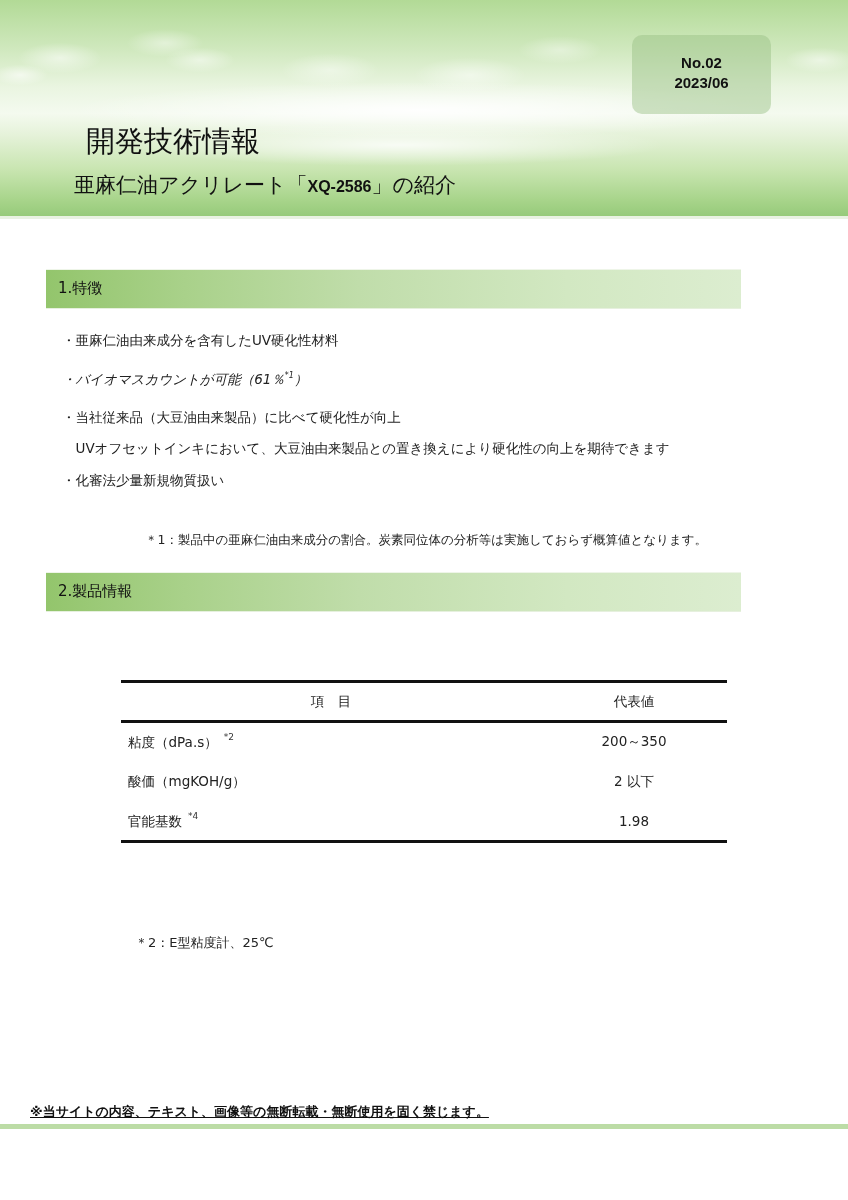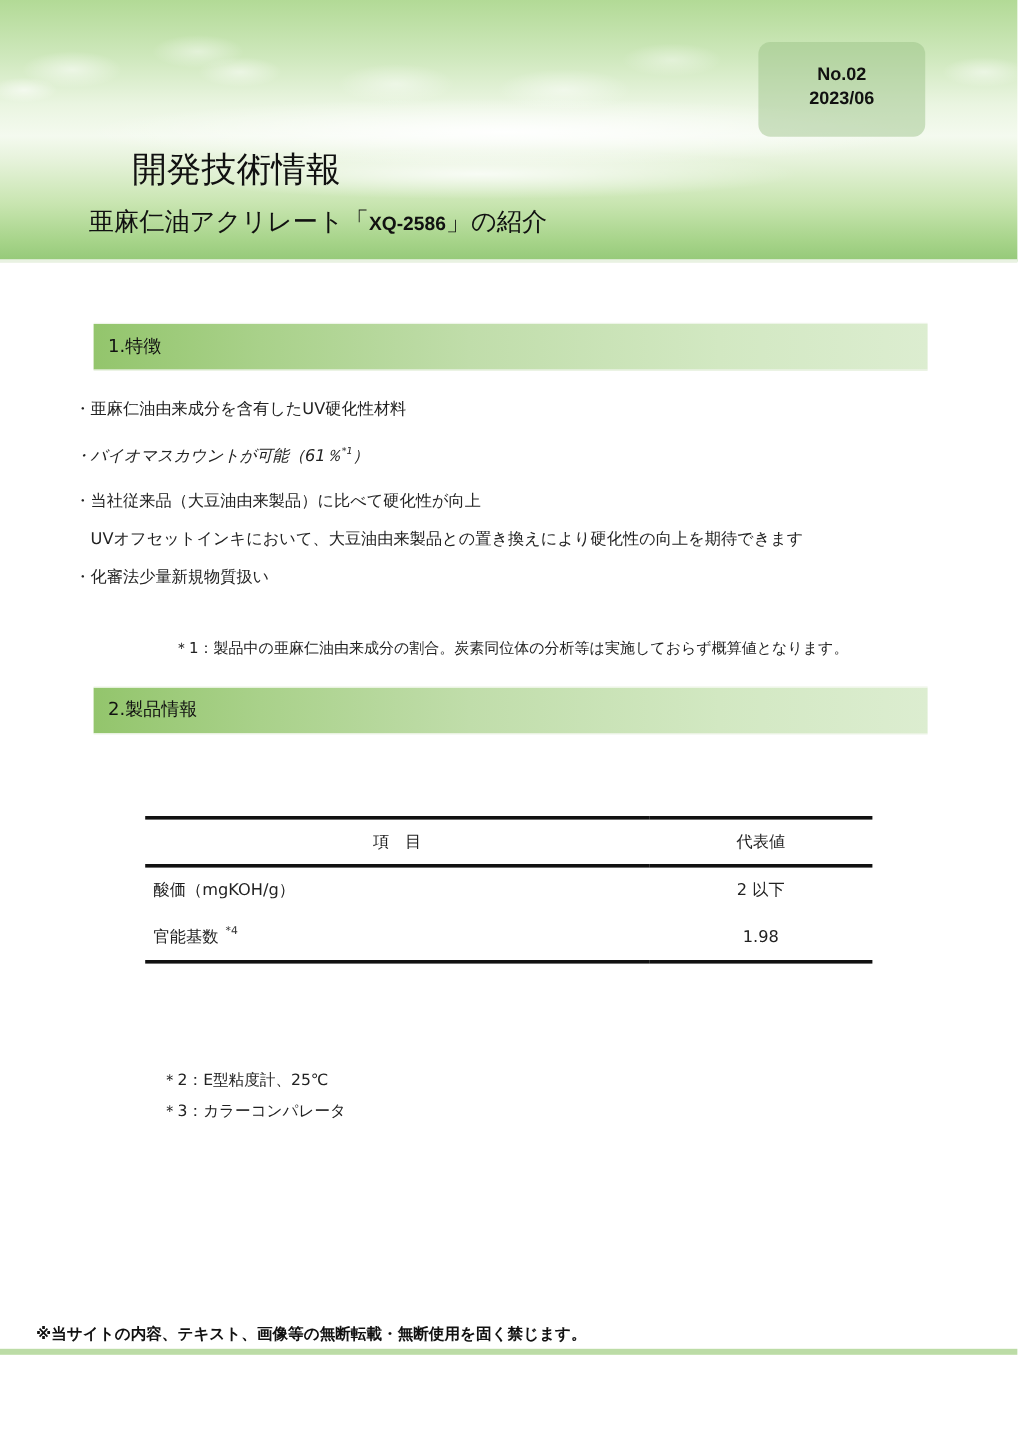--- a/index.html
+++ b/index.html
@@ -34,34 +34,33 @@
     padding-top: 18px;
   }
   .issue-box .line {
     font-family: "Liberation Sans", sans-serif; font-weight: bold;
     font-size: 15px; line-height: 20px; color: #111;
   }
   .doc-title {
     position: absolute; left: 86px; top: 122px;
     font-family: "DejaVu Sans", sans-serif; font-size: 29px; color: #111;
     letter-spacing: 0px;
-    margin-left: 24px;
   }
   .doc-subtitle {
     position: absolute; left: 74px; top: 171px;
     font-family: "DejaVu Sans", sans-serif; font-size: 21px; color: #111;
     white-space: nowrap;
   }
   .doc-subtitle .code {
     font-family: "Liberation Sans", sans-serif; font-weight: bold; font-size: 16px;
   }
 
   
   .section-bar {
-    position: absolute; left: 78px; width: 695px; height: 40px;
+    position: absolute; left: 46px; width: 695px; height: 40px;
     background: linear-gradient(to right, #93c56c 0%, #a9d18a 20%, #c0ddaa 45%, #d2e8c2 75%, #dcedd0 100%);
     border-top: 1px solid #eef5e8;
     border-bottom: 1px solid #e6f0de;
   }
   .section-bar .label {
     position: absolute; left: 12px; top: 9px;
     font-family: "DejaVu Sans", sans-serif; font-size: 15px; color: #111;
   }
 
   
@@ -91,26 +90,27 @@
   .spec-table th.col-item { text-align: center; padding-right: 0; width: 420px; }
   .spec-table th.col-val { text-align: center; width: 186px; }
   .spec-table td.item { text-align: left; padding-left: 7px; }
   .spec-table td.val { text-align: center; }
   .spec-table td .ref { font-size: 9px; vertical-align: 7px; margin-left: 6px; color: #333; }
 
   .table-notes {
     position: absolute; left: 135px; top: 890px;
     font-size: 13px; color: #222;
   }
-  .table-notes .n { height: 26px; line-height: 22px; white-space: nowrap; }
+  .table-notes .n { height: 26px; line-height: 22px; white-space: nowrap; margin-top: 42px; }
 
   .copyright {
     position: absolute; left: 30px; top: 1103px;
     font-family: "DejaVu Sans", sans-serif; font-size: 13px; font-weight: bold; color: #111;
     white-space: nowrap;
+    text-decoration: underline;
   }
   .footer-line {
     position: absolute; left: 0; top: 1124px; width: 848px; height: 5px;
     background: #bcdca6;
   }
 </style>
 </head>
 <body>
 
 <div class="banner"></div>
@@ -142,29 +142,32 @@
 
 <table class="spec-table">
   <thead>
     <tr>
       <th class="col-item">項　目</th>
       <th class="col-val">代表値</th>
     </tr>
   </thead>
   <tbody>
     <tr>
+      <td class="item"><span>粘度（dPa.s）</span><span class="ref">*2</span></td>
+      <td class="val">200～350</td>
+    </tr>
+    <tr>
       <td class="item"><span>酸価（mgKOH/g）</span></td>
       <td class="val">2 以下</td>
     </tr>
     <tr>
       <td class="item"><span>官能基数</span><span class="ref">*4</span></td>
       <td class="val">1.98</td>
     </tr>
   </tbody>
 </table>
 
 <div class="table-notes">
   <div class="n">＊2：E型粘度計、25℃</div>
-  <div class="n">＊3：カラーコンパレータ</div>
 </div>
 
 <div class="copyright">※当サイトの内容、テキスト、画像等の無断転載・無断使用を固く禁じます。</div>
 <div class="footer-line"></div>
 
 </body></html>

